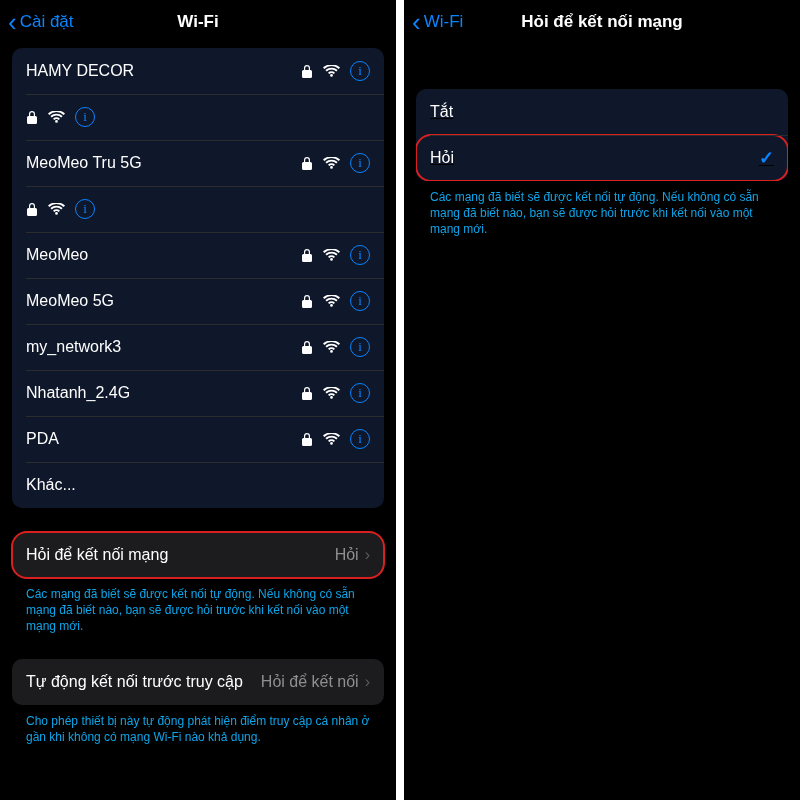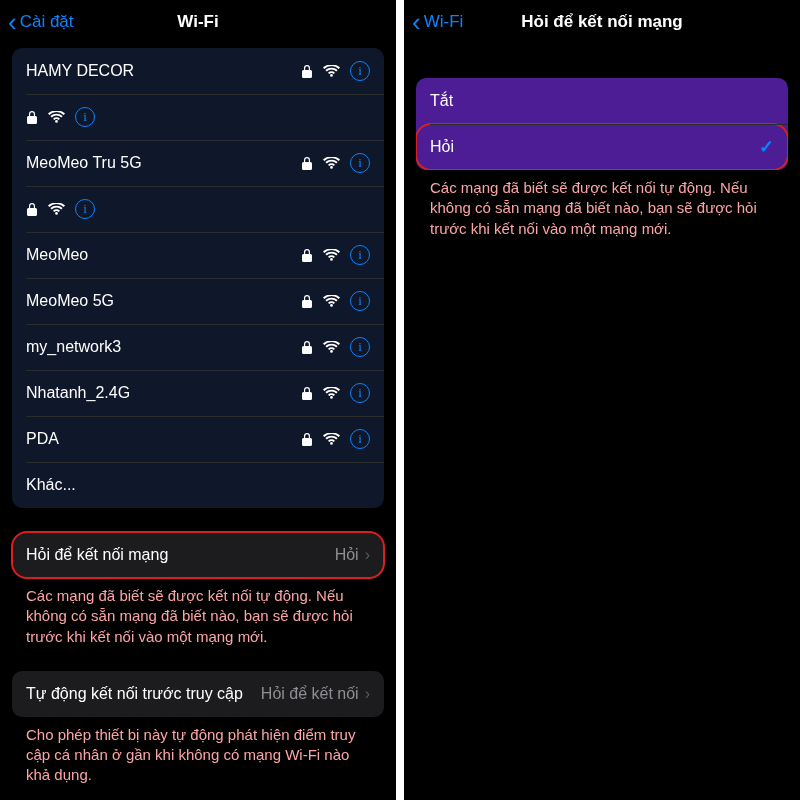--- a/index.html
+++ b/index.html
@@ -119,35 +119,36 @@
       color: #8e8e93;
       font-size: 16px;
       margin-right: 6px;
     }
     .chevron-right {
       color: #5a5a5e;
       font-size: 16px;
       font-weight: 400;
     }
     .footer-text {
-      color: #fca5a5;
-      font-size: 15px;
+      color: #0ea5e9;
+      font-size: 12px;
       line-height: 1.35;
       padding: 8px 14px 0 14px;
     }
     .highlight-red {
       outline: 2px solid #d92020;
       outline-offset: -1px;
       border-radius: 15px;
     }
     .screen2-list {
-      margin: 34px 12px 0 12px;
-      background: #4c1d95;
+      margin: 45px 12px 0 12px;
+      background: #0f172a;
       border-radius: 10px;
       overflow: hidden;
+      text-decoration: underline;
     }
     .check {
       color: #0a84ff;
       font-size: 18px;
       font-weight: 600;
     }
     svg { display: block; }
   </style>
 </head>
 <body>

